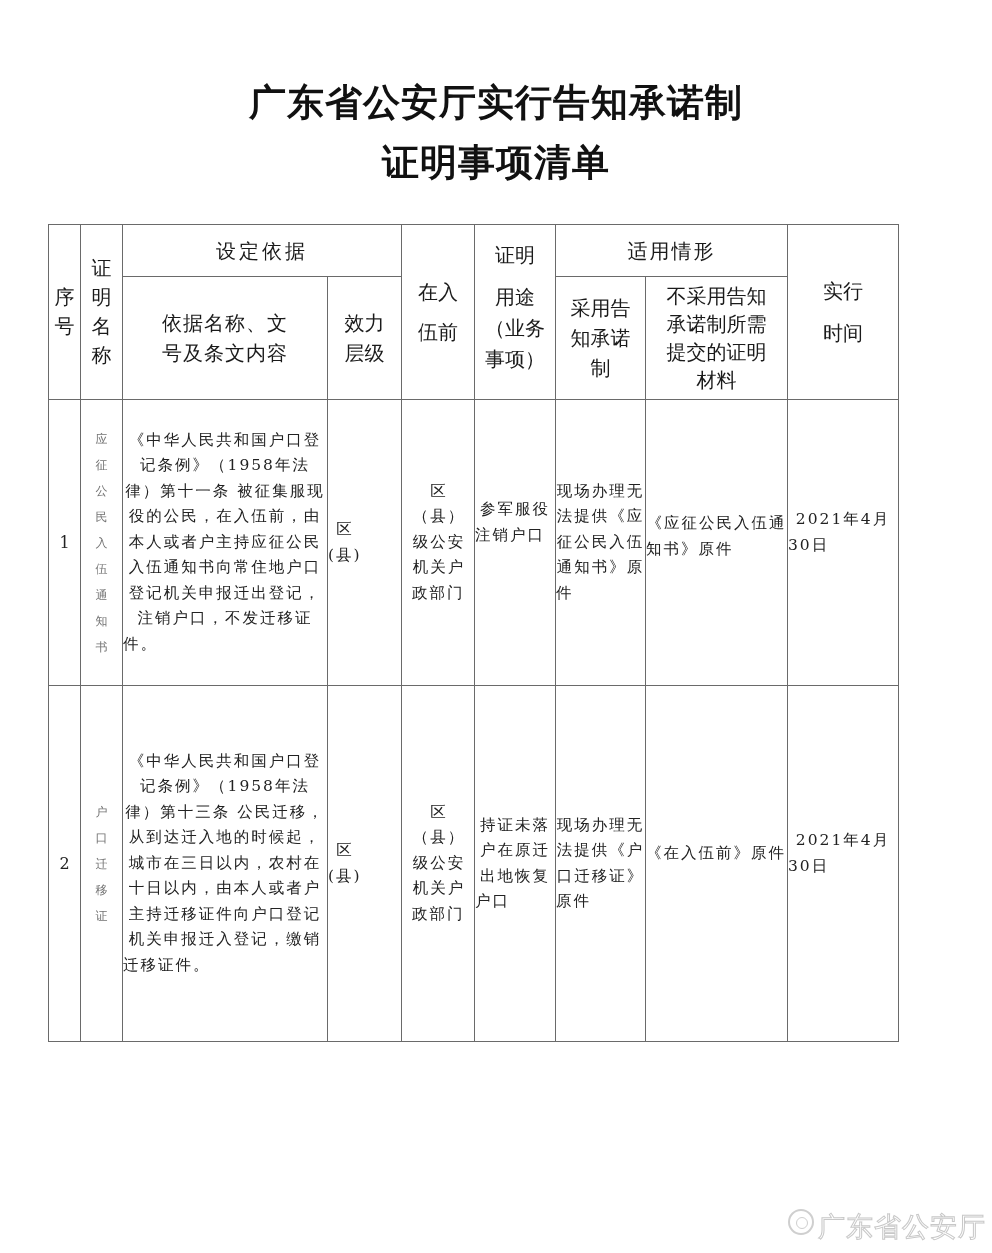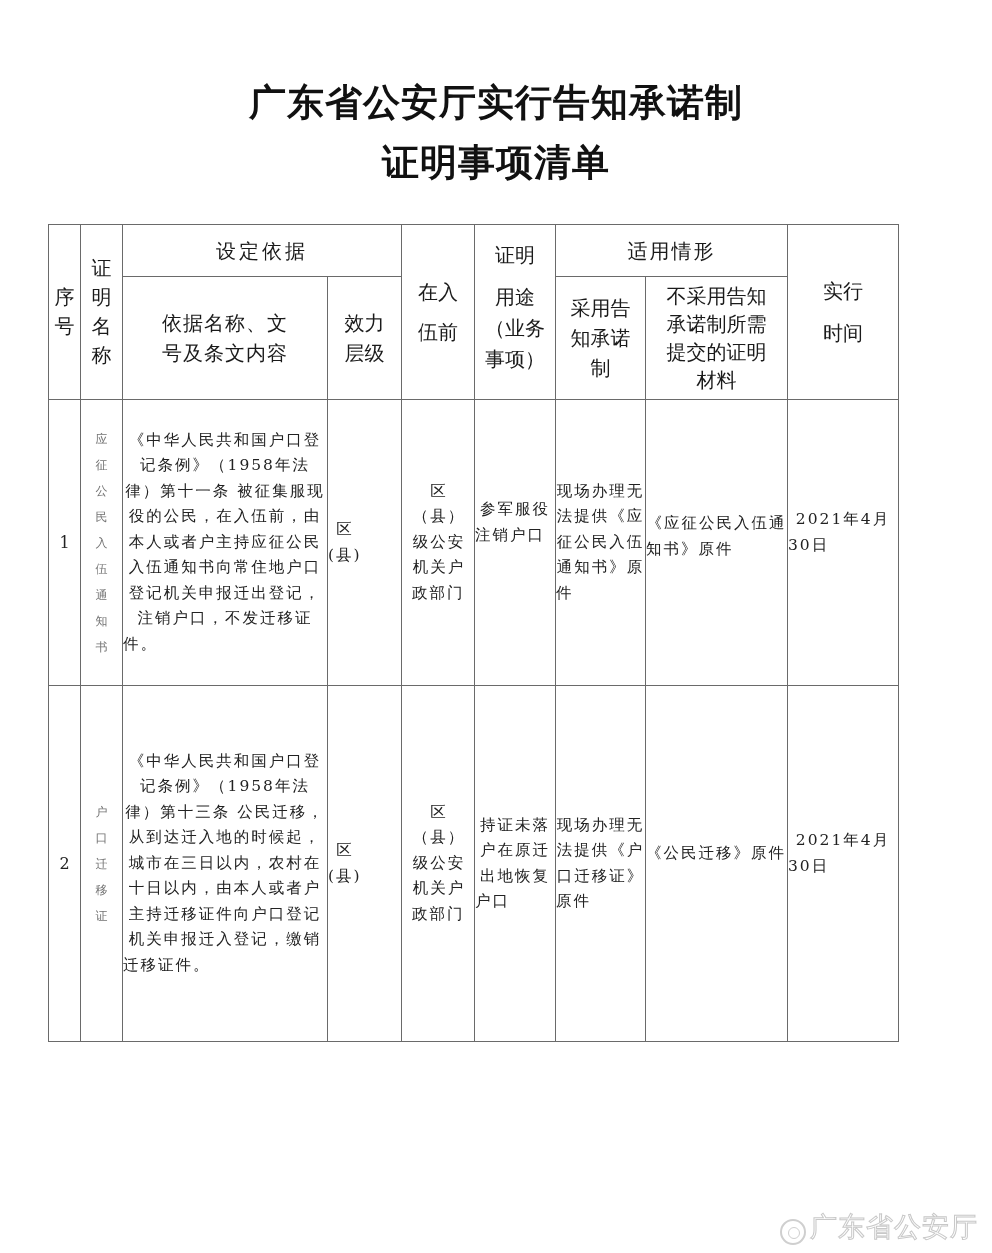--- a/index.html
+++ b/index.html
@@ -12,22 +12,22 @@
   .t2 { top:138px; }
   table.list { position:absolute; left:48px; top:224px; border-collapse:collapse;
                table-layout:fixed; }
   table.list td { border:1.5px solid #6a6a6a; padding:0; vertical-align:middle; text-align:center; }
   .hd { font-family:"DejaVu Sans","Liberation Sans",sans-serif; font-size:20px; line-height:30px; color:#1a1a1a; }
   .vt { display:inline-block; width:1.1em; word-break:break-all; line-height:29px; }
   .body { font-family:"DejaVu Serif","Liberation Serif",serif; font-size:15.5px; line-height:25.5px; color:#222;
           text-align:justify; text-align-last:left; padding:0 8px; letter-spacing:2px; }
   .vbody { display:inline-block; width:1.1em; font-size:12px; line-height:26px; color:#737373; word-break:break-all; }
   .num { font-size:16px; color:#222; }
-  .wm { position:absolute; right:14px; bottom:8px; font-family:"DejaVu Sans","Liberation Sans",sans-serif;
-        font-size:27px; color:#ffffff; -webkit-text-stroke:1px #c8c8c8; letter-spacing:1px; display:flex; align-items:flex-end; gap:4px; }
+  .wm { position:absolute; right:6px; bottom:8px; font-family:"DejaVu Sans","Liberation Sans",sans-serif;
+        font-size:27px; color:#ffffff; -webkit-text-stroke:1px #c8c8c8; letter-spacing:1px; display:flex; align-items:flex-start; gap:4px; }
   .wm-logo { width:26px; height:26px; border-radius:50%; border:2px solid #cfcfcf; box-sizing:border-box; position:relative; }
   .wm-logo::after { content:""; position:absolute; left:6px; top:6px; width:10px; height:10px; border-radius:50%; border:1.5px solid #cfcfcf; }
 </style>
 </head>
 <body>
 
 <div class="title t1">广东省公安厅实行告知承诺制</div>
 <div class="title t2">证明事项清单</div>
 
 <table class="list">
@@ -75,21 +75,21 @@
   </tr>
 
   <tr style="height:356px">
     <td class="num">2</td>
     <td><span class="vbody">户口迁移证</span></td>
     <td class="body">《中华人民共和国户口登记条例》（1958年法律）第十三条 公民迁移，从到达迁入地的时候起，城市在三日以内，农村在十日以内，由本人或者户主持迁移证件向户口登记机关申报迁入登记，缴销迁移证件。</td>
     <td class="body"><span style="display:inline-block;width:2.2em">区(县)</span></td>
     <td class="body" style="padding:0 8px 0 10px">区（县）级公安机关户政部门</td>
     <td class="body">持证未落户在原迁出地恢复户口</td>
     <td class="body">现场办理无法提供《户口迁移证》原件</td>
-    <td class="body" style="padding-bottom:20px">《公民迁移》原件</td>
+    <td class="body" style="padding-bottom:20px">《在入伍前》原件</td>
     <td class="body" style="padding-bottom:20px">2021年4月30日</td>
   </tr>
 </tbody>
   </table>
 
 <div class="wm">
   <span class="wm-logo"></span>
   <span>广东省公安厅</span>
 </div>
 

